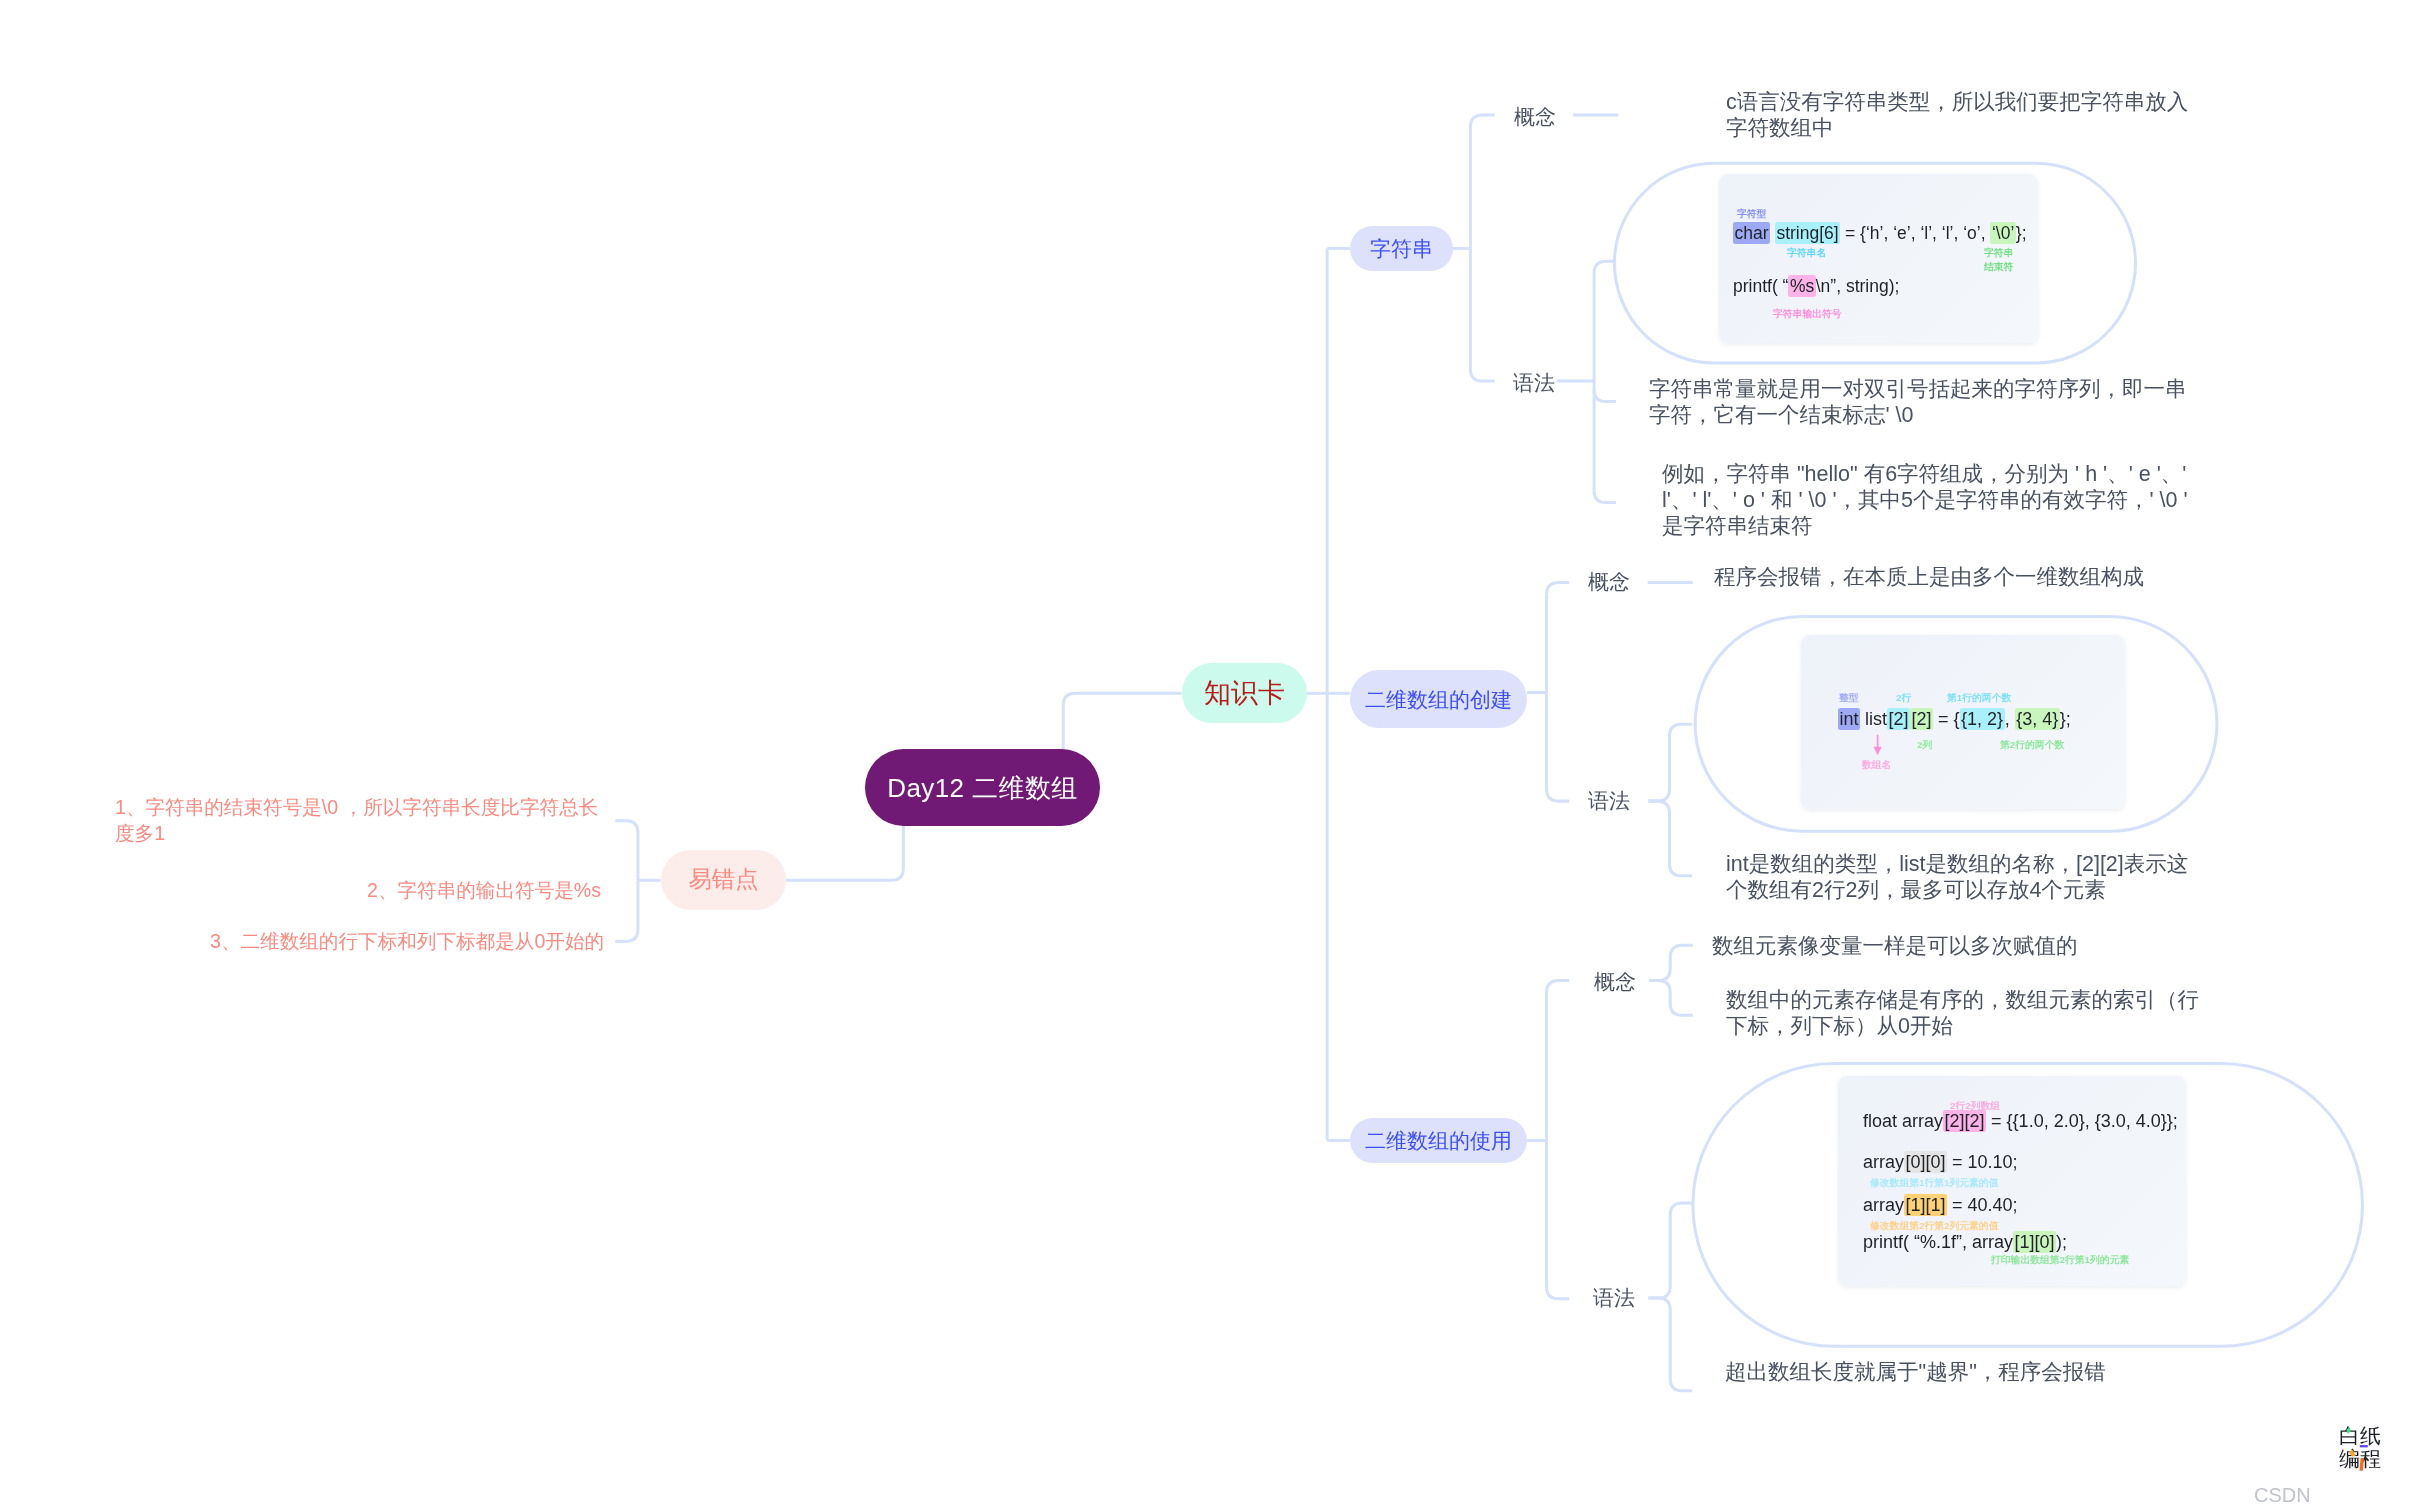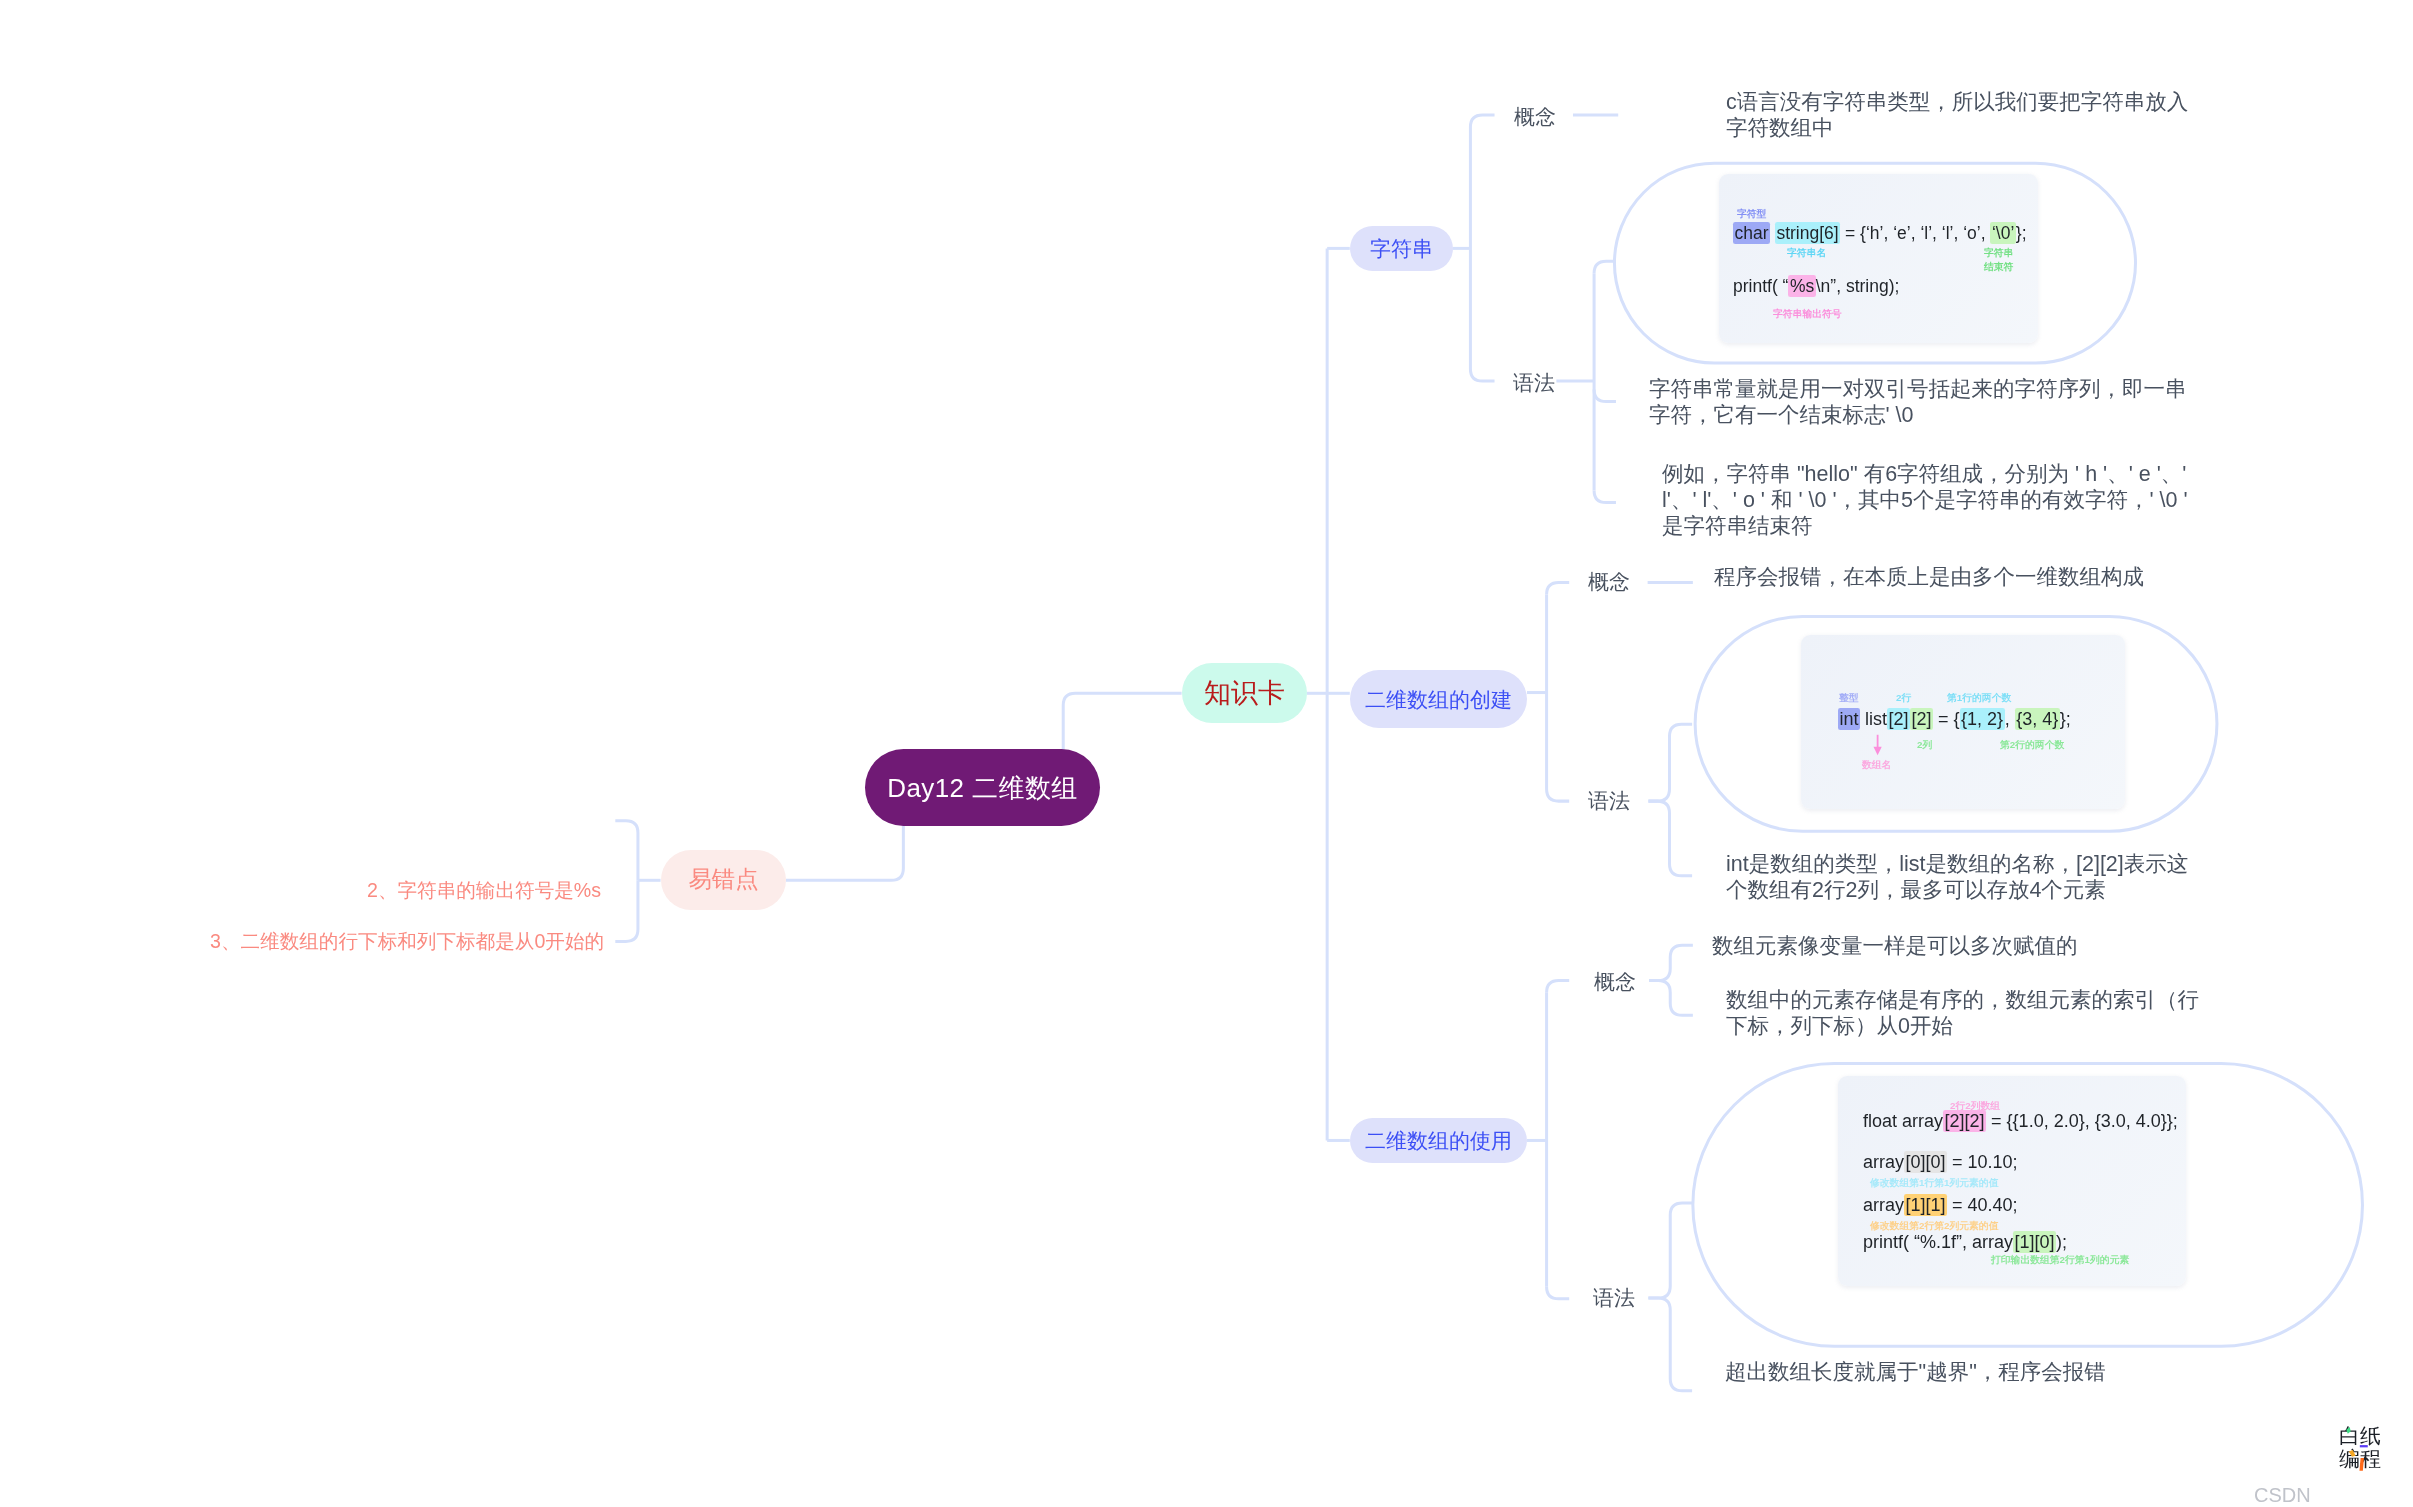--- a/index.html
+++ b/index.html
@@ -119,20 +119,21 @@
   <div class="body" style="left:1649px;top:377px;width:549px;">字符串常量就是用一对双引号括起来的字符序列，即一串字符，它有一个结束标志' \0</div>
   <div class="body" style="left:1662px;top:462px;width:528px;">例如，字符串 "hello" 有6字符组成，分别为 ' h '、' e '、' l'、' l'、' o ' 和 ' \0 '，其中5个是字符串的有效字符，' \0 ' 是字符串结束符</div>
 
   <div class="body" style="left:1714px;top:565px;width:543px;">程序会报错，在本质上是由多个一维数组构成</div>
   <div class="body" style="left:1726px;top:852px;width:471px;">int是数组的类型，list是数组的名称，[2][2]表示这个数组有2行2列，最多可以存放4个元素</div>
 
   <div class="body" style="left:1712px;top:934px;width:543px;">数组元素像变量一样是可以多次赋值的</div>
   <div class="body" style="left:1726px;top:988px;width:477px;">数组中的元素存储是有序的，数组元素的索引（行下标，列下标）从0开始</div>
   <div class="body" style="left:1725px;top:1360px;width:543px;">超出数组长度就属于"越界"，程序会报错</div>
 
+  <div class="red" style="left:115px;top:795px;width:489px;">1、字符串的结束符号是\0 ，所以字符串长度比字符总长度多1</div>
   <div class="red" style="left:367px;top:878px;width:302px;">2、字符串的输出符号是%s</div>
   <div class="red" style="left:210px;top:929px;width:453px;">3、二维数组的行下标和列下标都是从0开始的</div>
 
   <div class="card" style="left:1719px;top:174px;width:319px;height:169px;"></div>
   <div class="ann" style="left: 1737px; top: 208px; color: rgb(132, 145, 245);">字符型</div>
   <div class="codeline" style="left:1733px;top:225px;"><span class="hl" style="background: rgb(157, 169, 245);">char</span><span> </span><span class="hl" style="background: rgb(170, 240, 251);">string[6]</span><span> = {‘h’, ‘e’, ‘l’, ‘l’, ‘o’, </span><span class="hl" style="background: rgb(201, 245, 189);">‘\0’</span><span>};</span></div>
   <div class="ann" style="left: 1787px; top: 247px; color: rgb(94, 214, 245);">字符串名</div>
   <div class="ann" style="left: 1984px; top: 246px; line-height: 1.38; color: rgb(115, 224, 132);">字符串<br>结束符</div>
   <div class="codeline" style="left:1733px;top:278px;"><span>printf( “</span><span class="hl" style="background: rgb(251, 179, 232);">%s</span><span>\n”, string);</span></div>
   <div class="ann" style="left: 1773px; top: 308px; color: rgb(251, 143, 220);">字符串输出符号</div>

